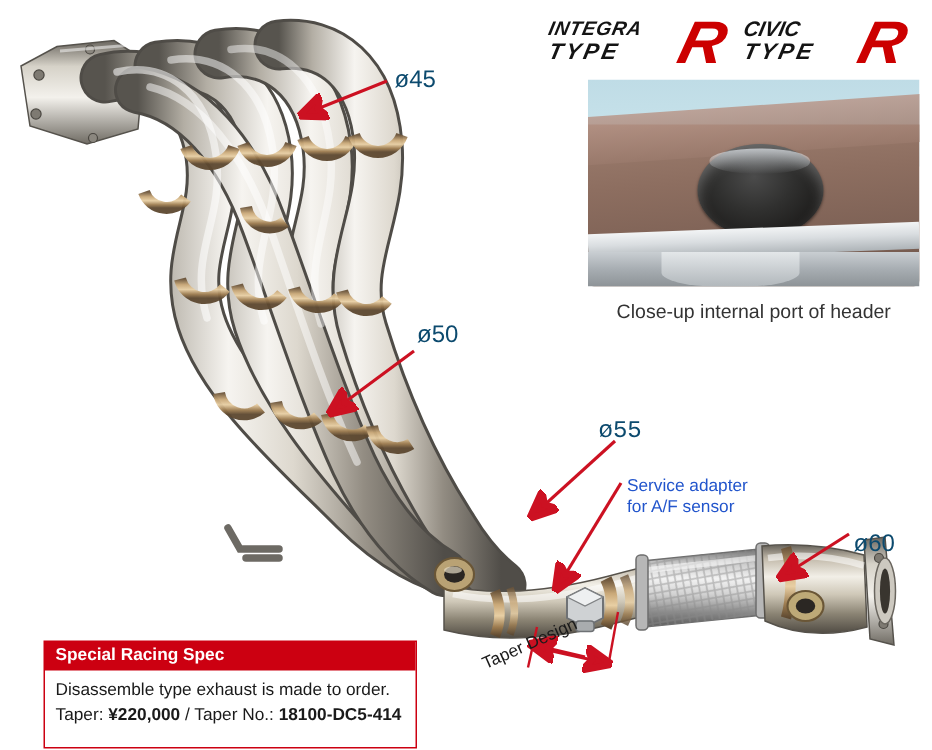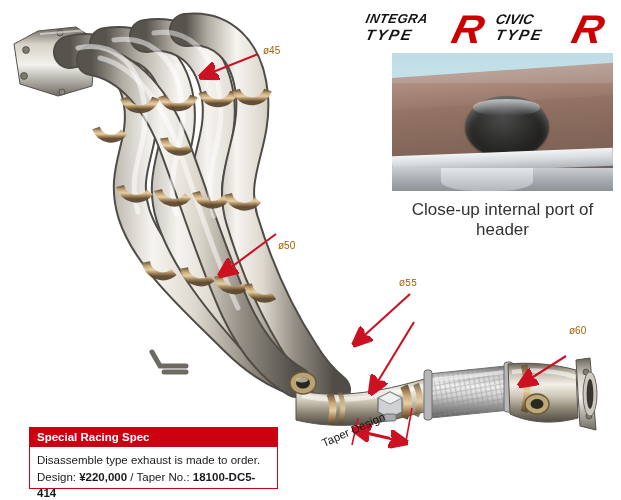--- a/index.html
+++ b/index.html
@@ -36,37 +36,37 @@
      box-shadow:inset 0 5px 9px rgba(255,255,255,.30), 0 1px 2px rgba(0,0,0,.5);}
   .port:after{content:"";position:absolute;left:10%;top:6%;width:80%;height:26%;border-radius:50%;
      background:linear-gradient(180deg,rgba(220,225,230,.75),rgba(120,125,130,0));}
   .ledge{position:absolute;left:0;top:72%;width:100%;height:13%;
      background:linear-gradient(180deg,#f2f4f5 0%,#d9dde0 45%,#aeb4b8 100%);transform:rotate(-2.2deg);}
   .lower{position:absolute;left:0;top:83%;width:100%;height:17%;
      background:linear-gradient(180deg,#c9ced2 0%,#a7adb2 50%,#8d9397 100%);}
   .lower:after{content:"";position:absolute;left:22%;top:0;width:42%;height:100%;
      background:linear-gradient(180deg,#e8ebed,#b8bec2);border-radius:0 0 40% 40%;opacity:.85;}
   .inset-cap{position:absolute;left:392px;top:200px;width:221px;text-align:center;
-     font-size:17px;color:#333;}
+     font-size:13px;color:#333;}
 
   
   .art{position:absolute;left:0;top:0;width:621px;height:500px;}
 
   
-  .cal{position:absolute;font-size:10px;color:#a16207;white-space:nowrap;}
+  .cal{position:absolute;font-size:16px;color:#0c4a6e;white-space:nowrap;}
   .cal-d45{left:263px;top:45px;}
-  .cal-d50{left:278px;top:240px;}
+  .cal-d50{left:278px;top:215px;}
   .cal-d55{left:399px;top:278px;font-family:Liberation Mono, monospace;}
-  .cal-d60{left:569px;top:325px;}
+  .cal-d60{left:569px;top:354px;}
   .cal-af{left:418px;top:317px;font-size:11.5px;color:#2255cc;line-height:1.25;}
   .cal-taper{left:320px;top:438px;font-size:11.5px;color:#1a1a1a;
      transform:rotate(-24deg);transform-origin:left top;}
 
   
-  .spec{position:absolute;left:29px;top:427px;width:249px;height:62px;
+  .spec{position:absolute;left:29px;top:427px;width:249px;height:72px;
         border:1px solid #cc0011;background:#fff;box-sizing:border-box;}
   .spec-head{height:19px;background:#cc0011;color:#fff;font-weight:bold;font-size:11.5px;
         line-height:19px;padding-left:7px;box-sizing:border-box;}
   .spec-body{padding:5px 7px 0 7px;font-size:11.5px;color:#1a1a1a;line-height:1.45;}
   .spec-body b{font-weight:bold;text-align:center;}
 </style>
 </head>
 <body>
 
 <div class="page">
@@ -276,25 +276,29 @@
       <line x1="412" y1="408" x2="406" y2="441" stroke-width="1.6"></line>
       <line x1="390" y1="438" x2="356" y2="430" marker-end="url(#ah)"></line>
       <line x1="368" y1="434" x2="404" y2="442" marker-end="url(#ah)"></line>
     </g>
   </svg>
 
   <div class="cal cal-d45">ø45</div>
   <div class="cal cal-d50">ø50</div>
   <div class="cal cal-d55">ø55</div>
   <div class="cal cal-d60">ø60</div>
+  <div class="cal cal-af">
+    <div>Service adapter</div>
+    <div>for A/F sensor</div>
+  </div>
   <div class="cal cal-taper">Taper Design</div>
 
   <div class="spec">
     <div class="spec-head">Special Racing Spec</div>
     <div class="spec-body">
       <div>Disassemble type exhaust is made to order.</div>
       <div>
-        <span>Design: </span><b>¥220,000</b><span> / </span><span>Taper No.: </span><b>18100-DC5-414</b>
+        <span>Taper: </span><b>¥220,000</b><span> / </span><span>Taper No.: </span><b>18100-DC5-414</b>
       </div>
     </div>
   </div>
 
 </div>
 
 </body></html>

